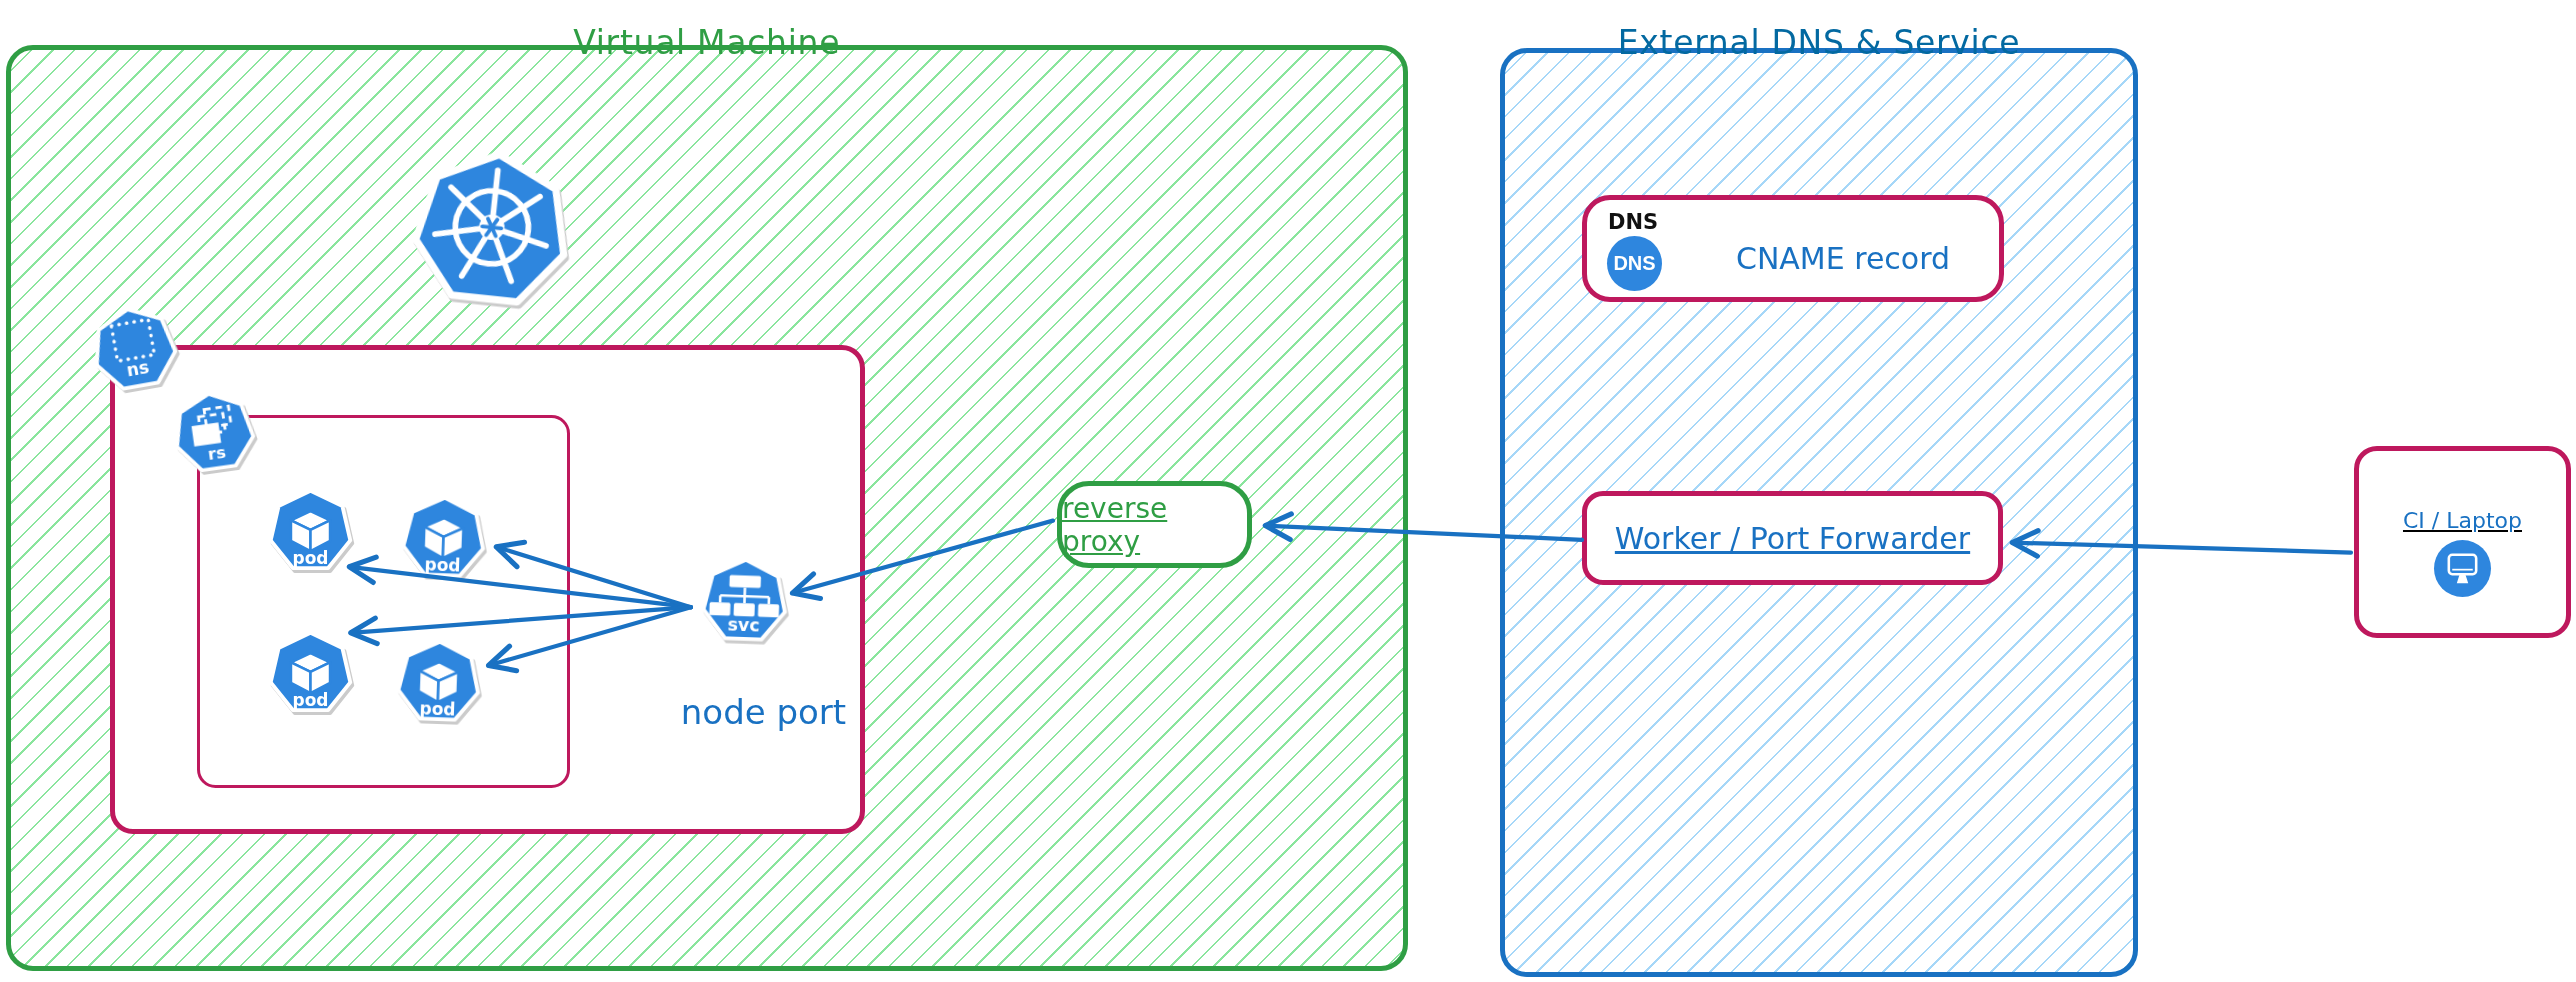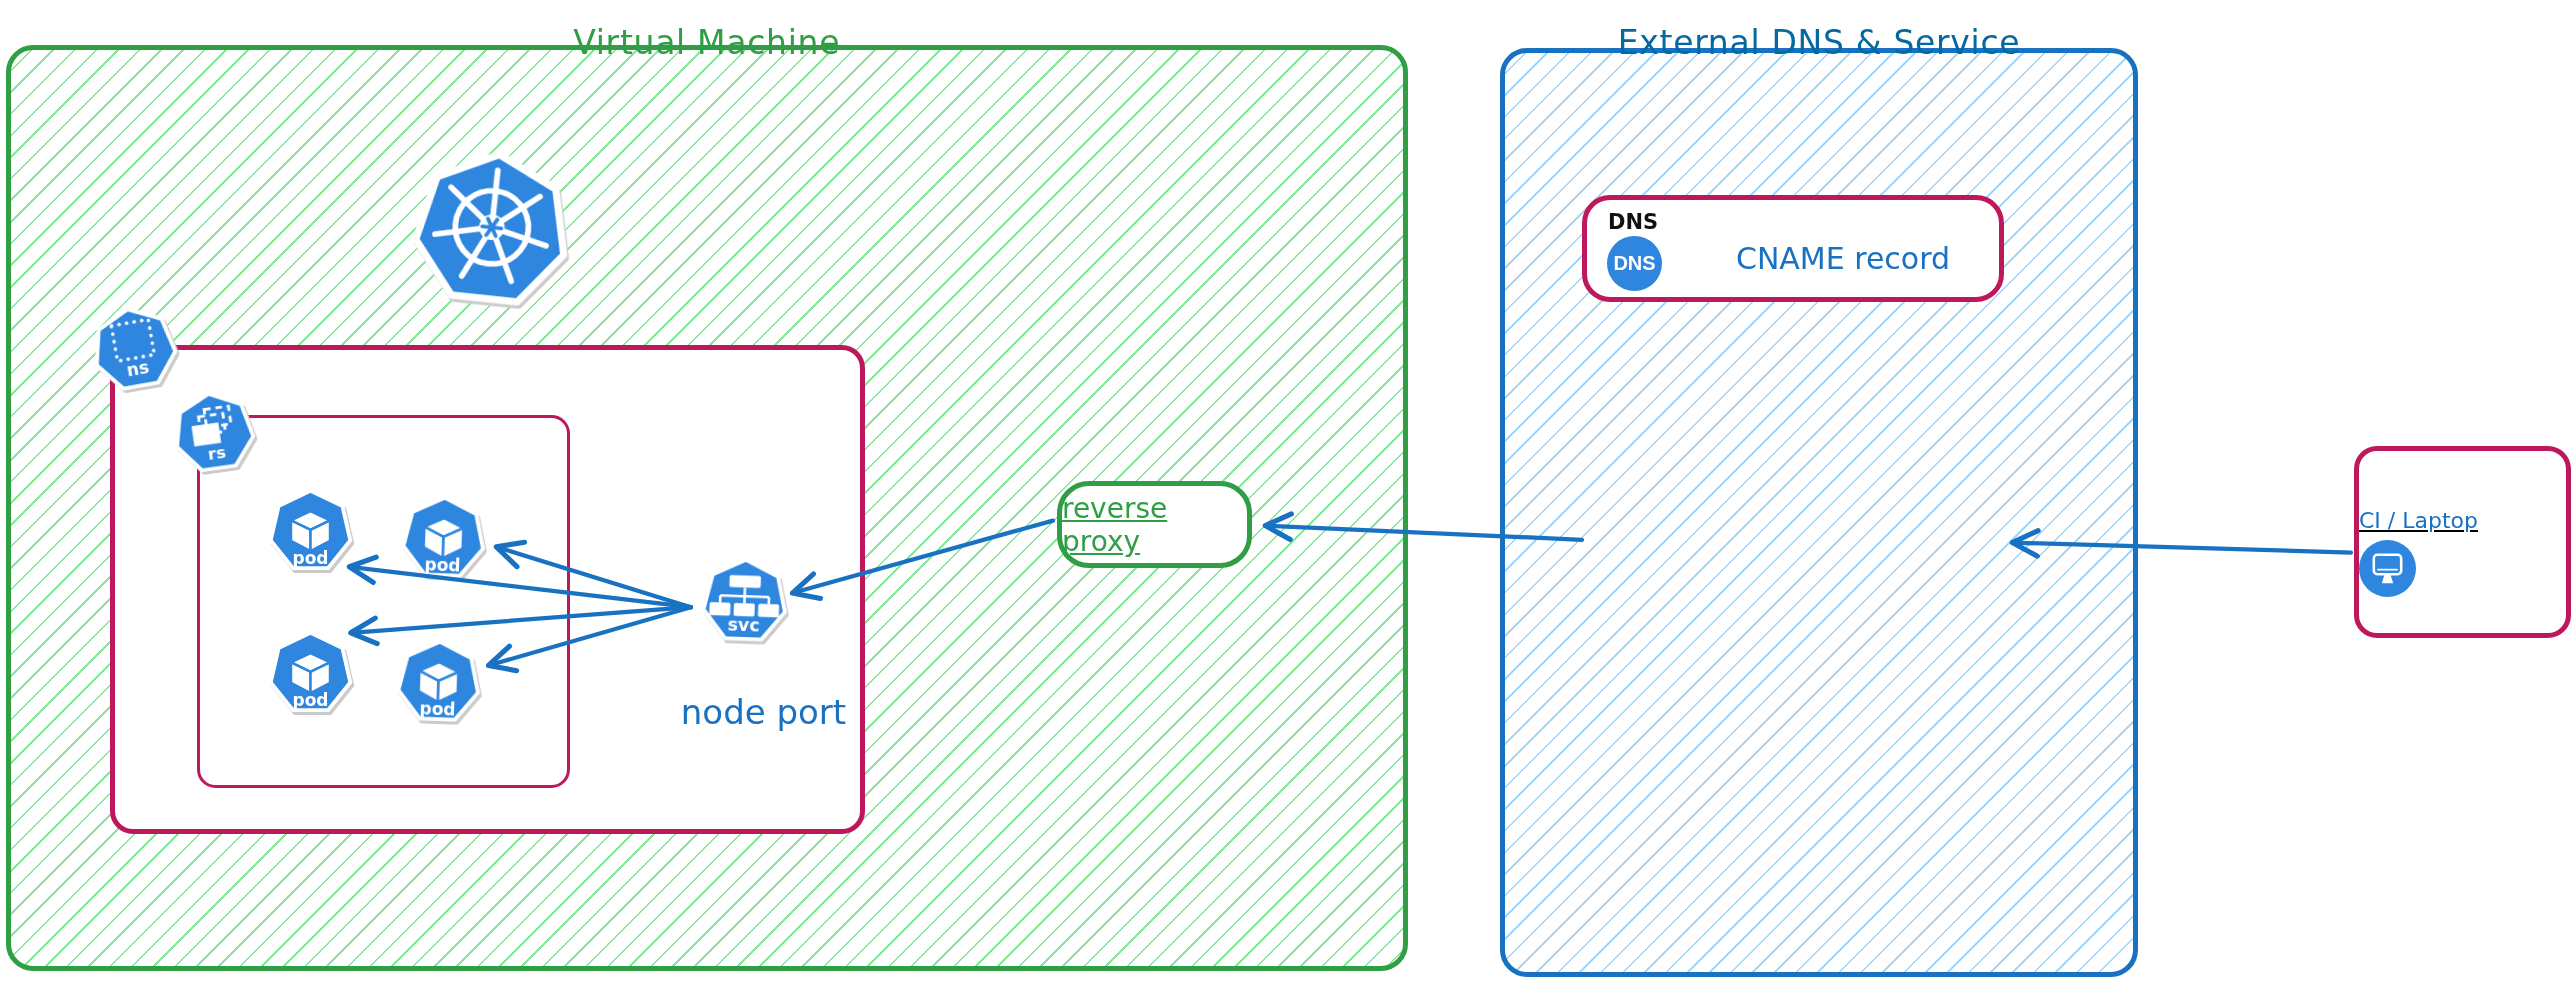--- a/index.html
+++ b/index.html
@@ -38,21 +38,21 @@
                 font-family:"Liberation Sans", sans-serif; }
   .cname-label { position:absolute; left:121px; right:21px; top:0; bottom:0;
                  display:flex; align-items:center; justify-content:center;
                  padding-top:20px; color:#1971c2; font-size:30px; }
 
   .worker-box { left:1582px; top:491px; width:421px; height:94px; border-radius:21px;
                 display:flex; align-items:center; justify-content:center;
                 color:#1971c2; font-size:30px; }
 
   .ci-box { left:2354px; top:446px; width:217px; height:192px; border-radius:23px;
-            display:flex; flex-direction:column; align-items:flex-start; padding-top:57px; gap:7px; }
+            display:flex; flex-direction:column; align-items:center; padding-top:57px; gap:7px; }
   .ci-label { color:#1971c2; font-size:22px; }
   .ci-circle { width:57px; height:57px; border-radius:50%; background:#2e86de;
                display:flex; align-items:center; justify-content:center; }
 
   
   .kicon { position:absolute; z-index:30; filter:drop-shadow(2.8px 3.6px 0px #cbcbcb); }
   .kicon polygon.hepta { fill:#2e86de; stroke:#ffffff; stroke-width:4.5; stroke-linejoin:round; }
   .kicon text { fill:#ffffff; font-size:20px; font-weight:bold;
                 font-family:"DejaVu Sans", sans-serif; text-anchor:middle; }
   .k8s-logo { left:412px; top:151px; width:159px; height:159px; transform:rotate(6deg); }
@@ -180,20 +180,23 @@
   </div>
 
   <div class="white-box dns-box">
     <div class="dns-tag">DNS</div>
     <div class="dns-circle">
       <span>DNS</span>
     </div>
     <div class="cname-label">CNAME record</div>
   </div>
 
+  <div class="white-box worker-box">
+    <span>Worker / Port Forwarder</span>
+  </div>
 
   <div class="white-box ci-box">
     <div class="ci-label">CI / Laptop</div>
     <div class="ci-circle">
       <svg viewBox="0 0 100 100" width="57" height="57">
         <rect x="26" y="26" width="48" height="34" rx="6" fill="none" stroke="#ffffff" stroke-width="4.5"></rect>
         <line x1="32" y1="52" x2="68" y2="52" stroke="#ffffff" stroke-width="3"></line>
         <path d="M45,60 L55,60 L60,76 L40,76 Z" fill="#ffffff"></path>
       </svg>
     </div>

